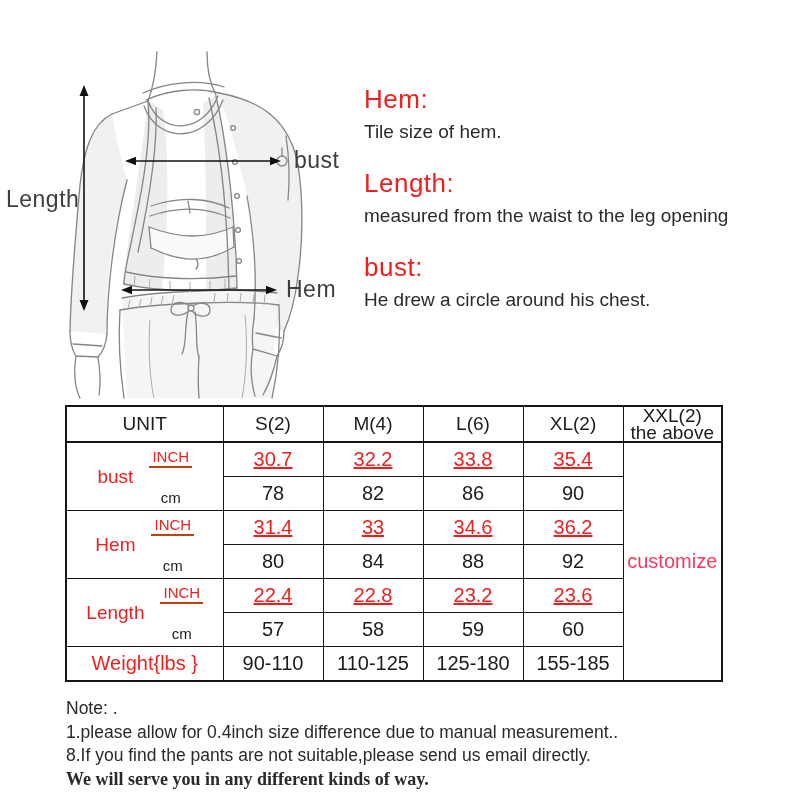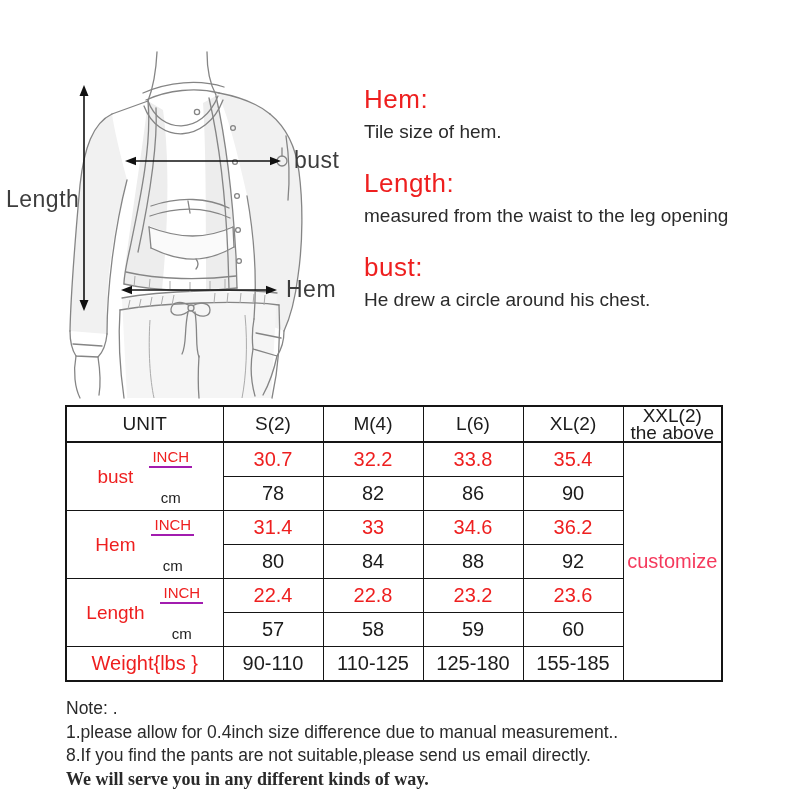--- a/index.html
+++ b/index.html
@@ -29,26 +29,26 @@
     position:absolute;left:65px;top:405px;width:656px;
     border-collapse:collapse;table-layout:fixed;text-align:center;
   }
   #size-table th,#size-table td{border:1px solid #151515;padding:0;font-weight:400;}
   #size-table{border:2px solid #151515;}
   #size-table th{font-size:19px;height:31px;}
   #size-table td{font-size:20px;height:33px;}
   #size-table thead th{border-bottom:2px solid #151515;}
   tr.group-sep td{border-top:2px solid #151515;}
   .xxl-header{font-size:16px;line-height:17px;text-align:center;}
-  .inch-val{color:var(--red);font-size:19px;}
+  .inch-val{color:var(--red);font-size:19px;text-decoration:underline;}
   .unit-cell{vertical-align:middle;}
   .unit-inner{display:flex;align-items:center;justify-content:center;gap:16px;}
   .row-label{color:var(--red);font-size:19px;}
   .frac{font-size:15px;line-height:17px;display:inline-block;}
-  .frac-top{color:var(--red);border-bottom:2px solid #a21caf;padding:0 3px 1px 3px;}
+  .frac-top{color:var(--red);border-bottom:2px solid #c2410c;padding:0 3px 1px 3px;}
   .frac-bottom{color:var(--ink);padding-top:1px;margin-top:20px;}
   .weight-label{color:var(--red);font-size:18px;}
   .customize-cell{color:var(--pink);font-size:21px;}
   
   #notes{position:absolute;left:66px;top:697px;}
   .note-line{font-size:17.5px;line-height:23.5px;color:#2a2a2a;white-space:nowrap;}
   .note-line.bold-serif{font-family:"Liberation Serif",serif;font-weight:700;font-size:18px;}
 </style>
 </head>
 <body>

